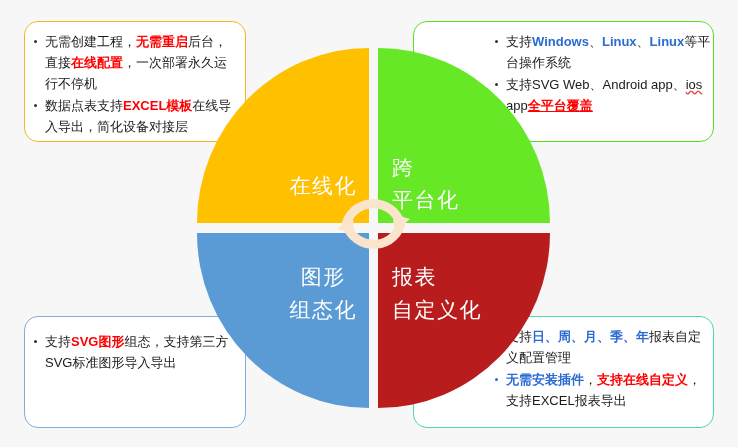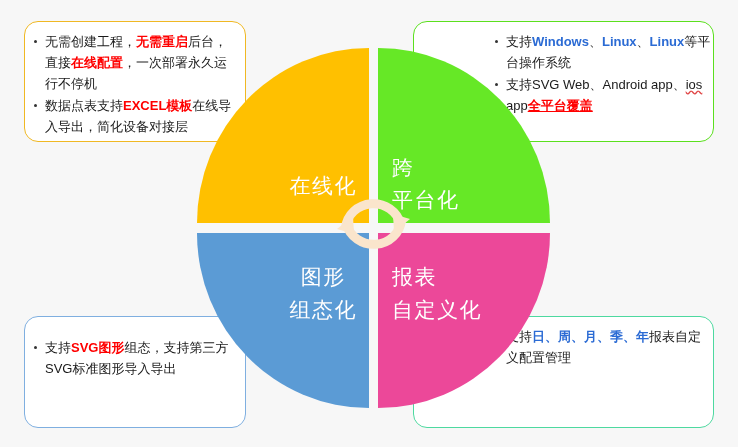--- a/index.html
+++ b/index.html
@@ -82,21 +82,21 @@
   }
   #quad-graphic .label {
     right: 12px;
     top: 28px;
     text-align: center;
   }
 
   
   #quad-report {
     left: 181px; top: 185px;
-    background: #ec4899;
+    background: #b91c1c;
     border-bottom-right-radius: 172px 175px;
   }
   #quad-report .label {
     left: 14px;
     top: 28px;
     text-align: left;
   }
 
   
   #center-arrows {
@@ -155,21 +155,21 @@
   #card-platform {
     left: 413px; top: 21px;
     width: 301px; height: 121px;
     border-color: #5BE01E;
     padding: 9px 0 0 80px;
   }
   #card-graphic {
     left: 24px; top: 316px;
     width: 222px; height: 112px;
     border-color: #7FAFE0;
-    padding: 20px 10px 0 8px;
+    padding: 14px 10px 0 8px;
   }
   #card-report {
     left: 413px; top: 316px;
     width: 301px; height: 112px;
     border-color: #4ED9A0;
     padding: 9px 0 0 80px;
   }
 
   
   #wheel { z-index: 3; }
@@ -198,20 +198,21 @@
 
   <div class="card" id="card-graphic">
     <ul class="txt">
         <li><span>支持</span><span class="hl-red">SVG图形</span><span>组态，支持第三方SVG标准图形导入导出</span></li>
       </ul>
   </div>
 
   <div class="card" id="card-report">
     <ul class="txt">
         <li><span>支持</span><span class="hl-blue">日、周、月、季、年</span><span>报表自定义配置管理</span></li>
+        <li class="bullet-blue"><span class="hl-blue">无需安装插件</span><span>，</span><span class="hl-red">支持在线自定义</span><span>，支持EXCEL报表导出</span></li>
       </ul>
   </div>
 
   <div id="wheel">
     <div class="quad" id="quad-online">
       <span class="label">在线化</span>
     </div>
     <div class="quad" id="quad-platform">
       <span class="label">跨
 平台化</span>

